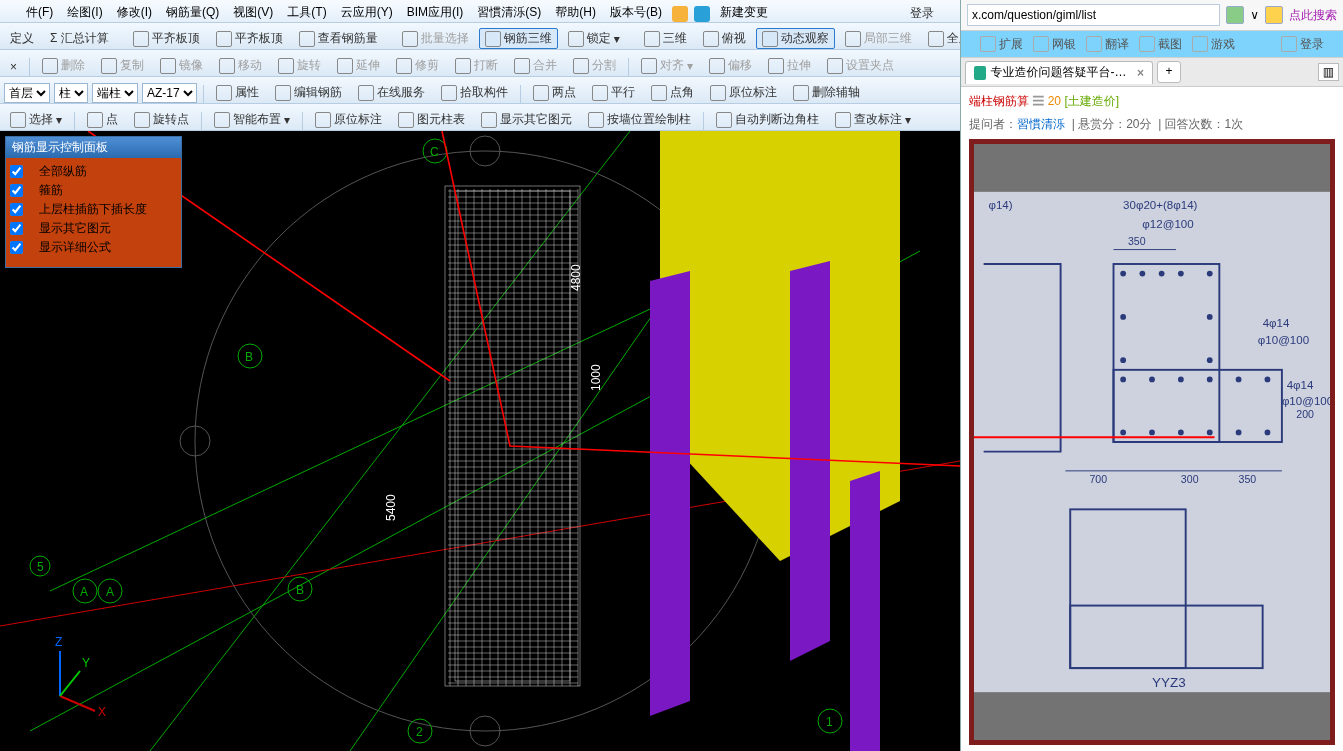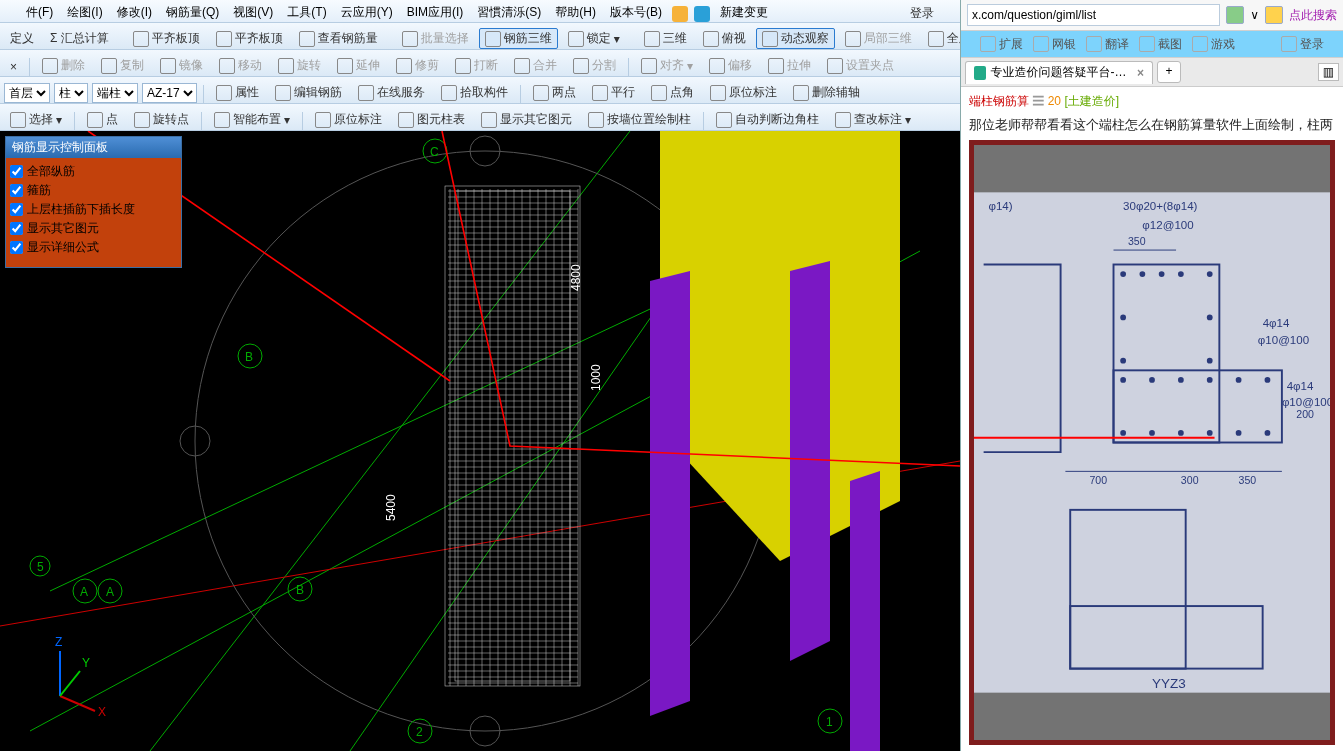--- a/index.html
+++ b/index.html
@@ -18,21 +18,21 @@
 .btn.disabled{color:#a0a0a0}
 .btn .i{width:14px;height:14px;display:inline-block;border:1px solid #888;border-radius:2px}
 .btn.h{border:1px solid #2a7bd0;background:#d7e8f9}
 .sep{width:1px;height:18px;background:#b7cde2;margin:0 2px}
 select.combo{height:20px;border:1px solid #9ab7d4;font-size:12px;background:#fff}
 
 .viewport{flex:1;background:#000;position:relative;overflow:hidden}
 .panel{position:absolute;left:5px;top:5px;width:175px;background:#c2410c;border:1px solid #3b6ea5}
 .panel .pt{background:linear-gradient(#4f8fd6,#2a6bb0);color:#fff;padding:2px 6px;font-size:12px}
 .panel ul{list-style:none;margin:4px 4px 10px 4px;padding:0}
-.panel li{display:flex;align-items:center;gap:4px;padding:1px 0}
+.panel li{display:flex;align-items:center;gap:16px;padding:1px 0}
 .panel input[type=checkbox]{margin:0}
 svg.scene{position:absolute;inset:0;width:100%;height:100%}
 
 .addr{display:flex;align-items:center;height:30px;border-bottom:1px solid #d0d0d0;padding:0 6px;gap:6px;background:#f7f7f7}
 .addr input{flex:1;height:20px;border:1px solid #bcd;padding:0 4px;font-size:12px}
 .addr .ic2{width:16px;height:16px;display:inline-block;border:1px solid #9ac;border-radius:2px}
 .ext{display:flex;height:26px;border-bottom:1px solid #d0d0d0;padding:0 19px;gap:10px;background:#7dd3fc}
 .ext .e{display:flex;align-items:center;gap:3px;color:#555}
 .ext .ei{width:14px;height:14px;display:inline-block;border:1px solid #aaa;border-radius:2px}
 .tabs{display:flex;align-items:center;height:28px;background:#eaeaea;border-bottom:1px solid #ccc;padding:0 4px;gap:4px}
@@ -530,21 +530,25 @@
       <span style="border:1px solid #bbb;padding:1px 4px;background:#fff">▥</span>
     </div>
 
     <div class="page">
       <div class="crumb">
         <span class="red">端柱钢筋算</span>
         <span style="color:#999">☰</span>
         <span style="color:#e80">20</span>
         <span class="grn">[土建造价]</span>
       </div>
-      <div class="qtitle">那位老师帮帮看看这个端柱怎么在钢筋算量软件上面绘制，柱两</div>
+      <div class="meta">
+        <span>提问者：</span><a>習慣清泺</a>
+        &nbsp;|&nbsp;<span>悬赏分：20分</span>
+        &nbsp;|&nbsp;<span>回答次数：1次</span>
+      </div>
 
       <div class="drawing">
         <svg viewBox="0 0 370 520">
           <rect x="0" y="0" width="370" height="520" fill="#ced2df"></rect>
 
           <text x="15" y="18" fill="#2a3a7a" font-size="12">φ14)</text>
           <text x="155" y="18" fill="#2a3a7a" font-size="12">30φ20+(8φ14)</text>
           <text x="175" y="38" fill="#2a3a7a" font-size="12">φ12@100</text>
 
           <line x1="145" y1="60" x2="210" y2="60" stroke="#2a3a7a"></line>

